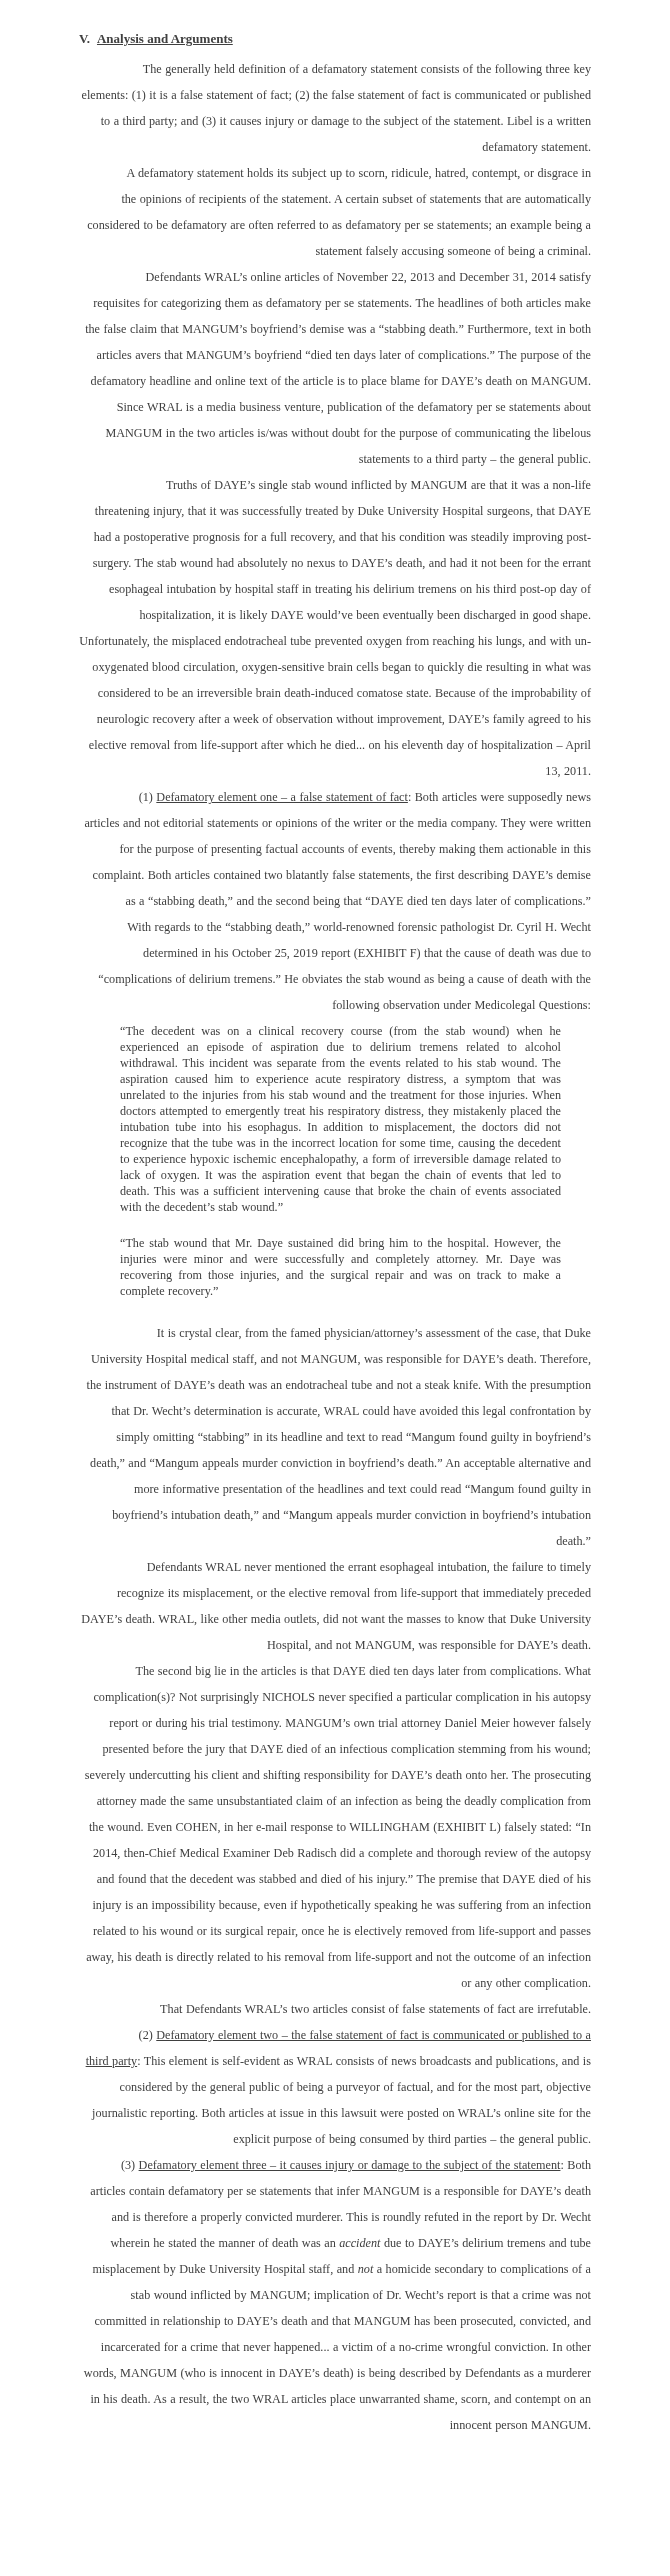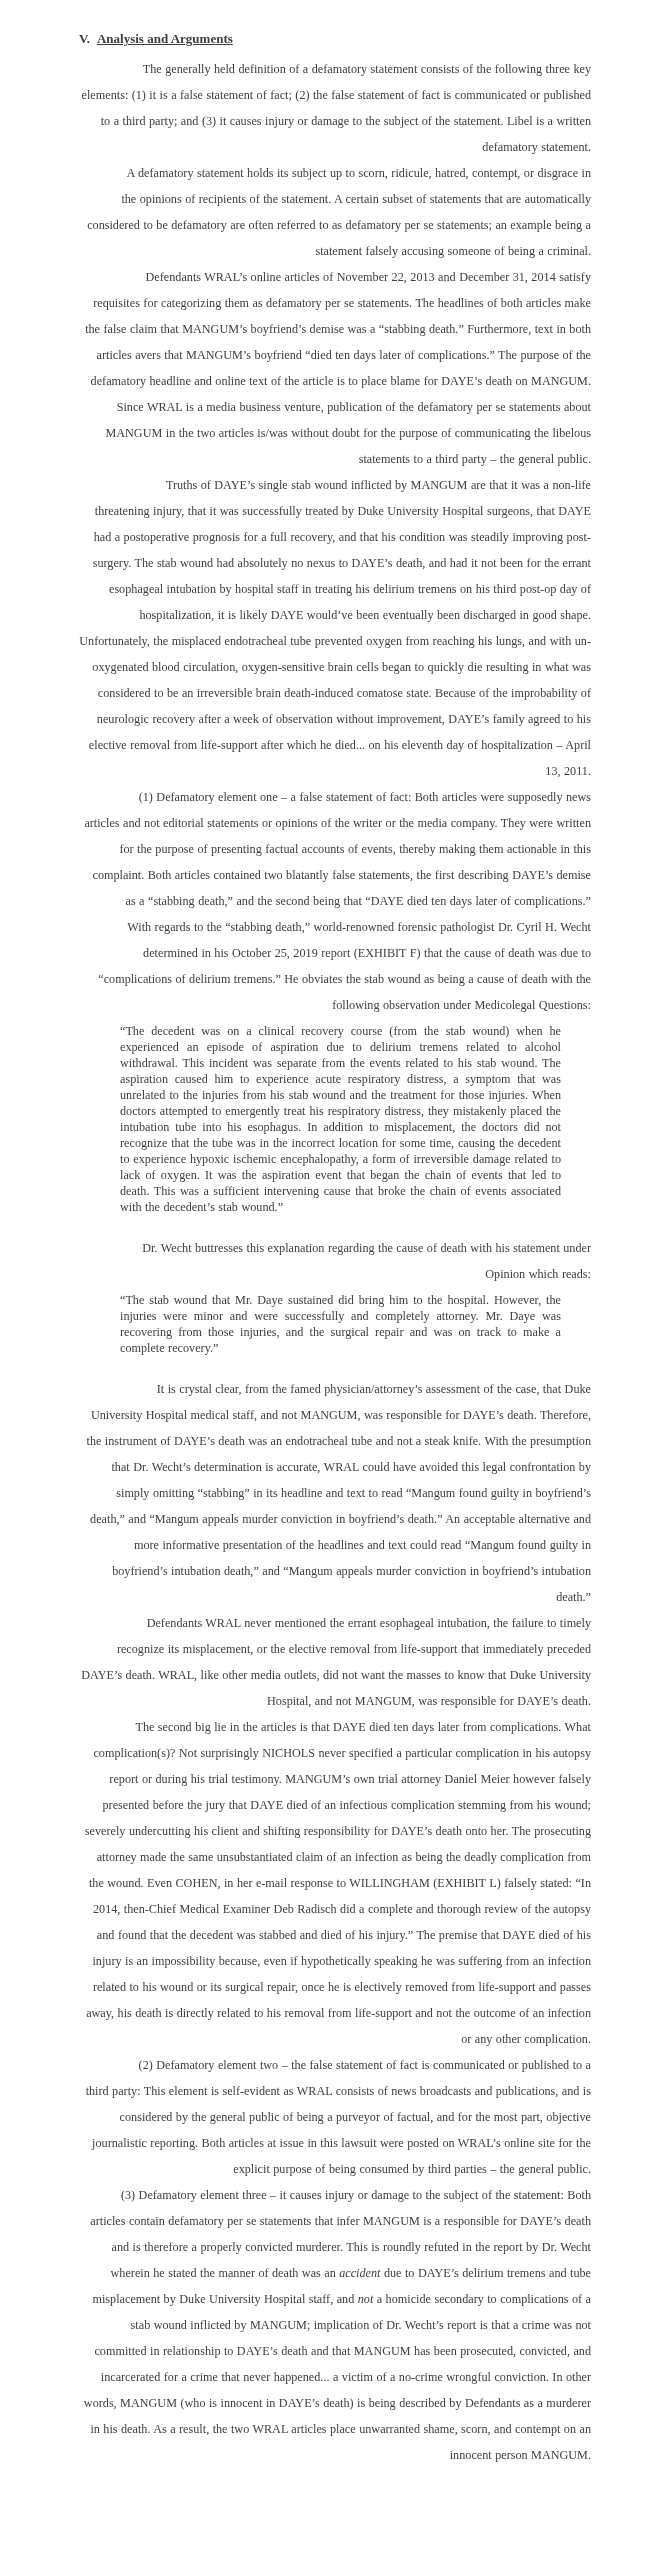--- a/index.html
+++ b/index.html
@@ -37,38 +37,38 @@
     margin: 4.7px 30px 20.5px 41px;
     line-height: 16px;
     text-indent: 0;
     text-align: justify;
     word-spacing: 0.4px;
   }
   .run-n  { }
   .run-b  { font-weight: bold; }
   .run-i  { }
   .run-bi { font-weight: normal; font-style: italic; }
-  .run-u  { }
+  .run-u  { text-decoration: underline; }
   .run-bu { font-weight: bold; text-decoration: underline; }
 </style>
 </head>
 <body>
 
 <main class="page">
   <section>
       <h2 class="block-heading"><span class="run-b">V.</span><span class="run-bu">Analysis and Arguments</span></h2>
       <p class="block-paragraph"><span class="run-n">The generally held definition of a defamatory statement consists of the following three key elements: (1) it is a false statement of fact; (2) the false statement of fact is communicated or published to a third party; and (3) it causes injury or damage to the subject of the statement.  Libel is a written defamatory statement.</span></p>
       <p class="block-paragraph"><span class="run-n">A defamatory statement holds its subject up to scorn, ridicule, hatred, contempt, or disgrace in the opinions of recipients of the statement.  A certain subset of statements that are automatically considered to be defamatory are often referred to as defamatory </span><span class="run-i">per se</span><span class="run-n"> statements; an example being a statement falsely accusing someone of being a criminal.</span></p>
       <p class="block-paragraph"><span class="run-n">Defendants WRAL’s online articles of November 22, 2013 and December 31, 2014 satisfy requisites for categorizing them as defamatory </span><span class="run-i">per se</span><span class="run-n"> statements.  The headlines of both articles make the false claim that MANGUM’s boyfriend’s demise was a “stabbing death.”  Furthermore, text in both articles avers that MANGUM’s boyfriend “died ten days later of complications.”  The purpose of the defamatory headline and online text of the article is to place blame for DAYE’s death on MANGUM.  Since WRAL is a media business venture, publication of the defamatory </span><span class="run-i">per se</span><span class="run-n"> statements about MANGUM in the two articles is/was without doubt for the purpose of communicating the libelous statements to a third party – the general public.</span></p>
       <p class="block-paragraph"><span class="run-n">Truths of DAYE’s single stab wound inflicted by MANGUM are that it was a non-life threatening injury, that it was successfully treated by Duke University Hospital surgeons, that DAYE had a postoperative prognosis for a full recovery, and that his condition was steadily improving post-surgery.  The stab wound had absolutely no nexus to DAYE’s death, and had it not been for the errant esophageal intubation by hospital staff in treating his delirium tremens on his third post-op day of hospitalization, it is likely DAYE would’ve been eventually been discharged in good shape.  Unfortunately, the misplaced endotracheal tube prevented oxygen from reaching his lungs, and with un-oxygenated blood circulation, oxygen-sensitive brain cells began to quickly die resulting in what was considered to be an irreversible brain death-induced comatose state.  Because of the improbability of neurologic recovery after a week of observation without improvement, DAYE’s family agreed to his elective removal from life-support after which he died... on his eleventh day of hospitalization – April 13, 2011.</span></p>
       <p class="block-paragraph"><span class="run-n">(1) </span><span class="run-u">Defamatory element one – a false statement of fact</span><span class="run-n">:   Both articles were supposedly news articles and not editorial statements or opinions of the writer or the media company.   They were written for the purpose of presenting factual accounts of events, thereby making them actionable in this complaint.  Both articles contained two blatantly false statements, the first describing DAYE’s demise as a “stabbing death,” and the second being that “DAYE died ten days later of complications.”</span></p>
       <p class="block-paragraph"><span class="run-n">With regards to the “stabbing death,” world-renowned forensic pathologist Dr. Cyril H. Wecht determined in his October 25, 2019 report </span><span class="run-i">(EXHIBIT F)</span><span class="run-n"> that the cause of death was due to “complications of delirium tremens.”  He obviates the stab wound as being a cause of death with the following observation under Medicolegal Questions:</span></p>
       <blockquote class="block-quote"><span class="run-n">“The decedent was on a clinical recovery course (from the stab wound) when he experienced an episode of aspiration due to delirium tremens related to alcohol withdrawal.  This incident was separate from the events related to his stab wound.  The aspiration caused him to experience acute respiratory distress, a symptom that was unrelated to the injuries from his stab wound and the treatment for those injuries.  When doctors attempted to emergently treat his respiratory distress, they mistakenly placed the intubation tube into his esophagus.  In addition to misplacement, the doctors did not recognize that the tube was in the incorrect location for some time, causing the decedent to experience hypoxic ischemic encephalopathy, a form of irreversible damage related to lack of oxygen.  It was the aspiration event that began the chain of events that led to death.  This was a sufficient intervening cause that broke the chain of events associated with the decedent’s stab wound.”</span></blockquote>
-      <p class="block-paragraph"><span class="run-n">Dr. Wecht buttresses this explanation regarding the cause of death with his statement under Opinion which reads:</span></p>
       <blockquote class="block-quote"><span class="run-n">“The stab wound that Mr. Daye sustained did bring him to the hospital.  However, the injuries were minor and were successfully and completely attorney.  Mr. Daye was recovering from those injuries, and the surgical repair and was on track to make a complete recovery.”</span></blockquote>
       <p class="block-paragraph"><span class="run-n">It is crystal clear, from the famed physician/attorney’s assessment of the case, that Duke University Hospital medical staff, and not MANGUM, was responsible for DAYE’s death.  Therefore, the instrument of DAYE’s death was an endotracheal tube and not a steak knife.  With the presumption that Dr. Wecht’s determination is accurate, WRAL could have avoided this legal confrontation by simply omitting “stabbing” in its headline and text to read “Mangum found guilty in boyfriend’s death,” and “Mangum appeals murder conviction in boyfriend’s death.”  An acceptable alternative and more informative presentation of the headlines and text could read “Mangum found guilty in boyfriend’s intubation death,” and “Mangum appeals murder conviction in boyfriend’s intubation death.”</span></p>
       <p class="block-paragraph"><span class="run-n">Defendants WRAL never mentioned the errant esophageal intubation, the failure to timely recognize its misplacement, or the elective removal from life-support that immediately preceded DAYE’s death.  WRAL, like other media outlets, did not want the masses to know that Duke University Hospital, and not MANGUM, was responsible for DAYE’s death.</span></p>
       <p class="block-paragraph"><span class="run-n">The second big lie in the articles is that DAYE died ten days later from complications.  What complication(s)?  Not surprisingly NICHOLS never specified a particular complication in his autopsy report or during his trial testimony.  MANGUM’s own trial attorney Daniel Meier however falsely presented before the jury that DAYE died of an infectious complication stemming from his wound; severely undercutting his client and shifting responsibility for DAYE’s death onto her.  The prosecuting attorney made the same unsubstantiated claim of an infection as being the deadly complication from the wound.  Even COHEN, in her e-mail response to WILLINGHAM </span><span class="run-i">(EXHIBIT L)</span><span class="run-n"> falsely stated: “In 2014, then-Chief Medical Examiner Deb Radisch did a complete and thorough review of the autopsy and found that the decedent was stabbed and died of his injury.”  The premise that DAYE died of his injury is an impossibility because, even if hypothetically speaking he was suffering from an infection related to his wound or its surgical repair, once he is electively removed from life-support and passes away, his death is directly related to his removal from life-support and not the outcome of an infection or any other complication.</span></p>
+      <p class="block-paragraph"><span class="run-n">That Defendants WRAL’s two articles consist of false statements of fact are irrefutable.</span></p>
       <p class="block-paragraph"><span class="run-n">(2) </span><span class="run-u">Defamatory element two – the false statement of fact is communicated or published to a third party</span><span class="run-n">:   This element is self-evident as WRAL consists of news broadcasts and publications, and is considered by the general public of being a purveyor of factual, and for the most part, objective journalistic reporting.  Both articles at issue in this lawsuit were posted on WRAL’s online site for the explicit purpose of being consumed by third parties – the general public.</span></p>
       <p class="block-paragraph"><span class="run-n">(3) </span><span class="run-u">Defamatory element three – it causes injury or damage to the subject of the statement</span><span class="run-n">: Both articles contain defamatory </span><span class="run-i">per se</span><span class="run-n"> statements that infer MANGUM is a responsible for DAYE’s death and is therefore a properly convicted murderer.  This is roundly refuted in the report by Dr. Wecht wherein he stated the manner of death was an </span><span class="run-bi">accident</span><span class="run-n"> due to DAYE’s delirium tremens and tube misplacement by Duke University Hospital staff, and </span><span class="run-bi">not</span><span class="run-n"> a homicide secondary to complications of a stab wound inflicted by MANGUM; implication of Dr. Wecht’s report is that a crime was not committed in relationship to DAYE’s death and that MANGUM has been prosecuted, convicted, and incarcerated for a crime that never happened... a victim of a no-crime wrongful conviction.  In other words, MANGUM (who is innocent in DAYE’s death) is being described by Defendants as a murderer in his death.  As a result, the two WRAL articles place unwarranted shame, scorn, and contempt on an innocent person MANGUM.</span></p>
     </section>
 </main>
 
 
 </body></html>

